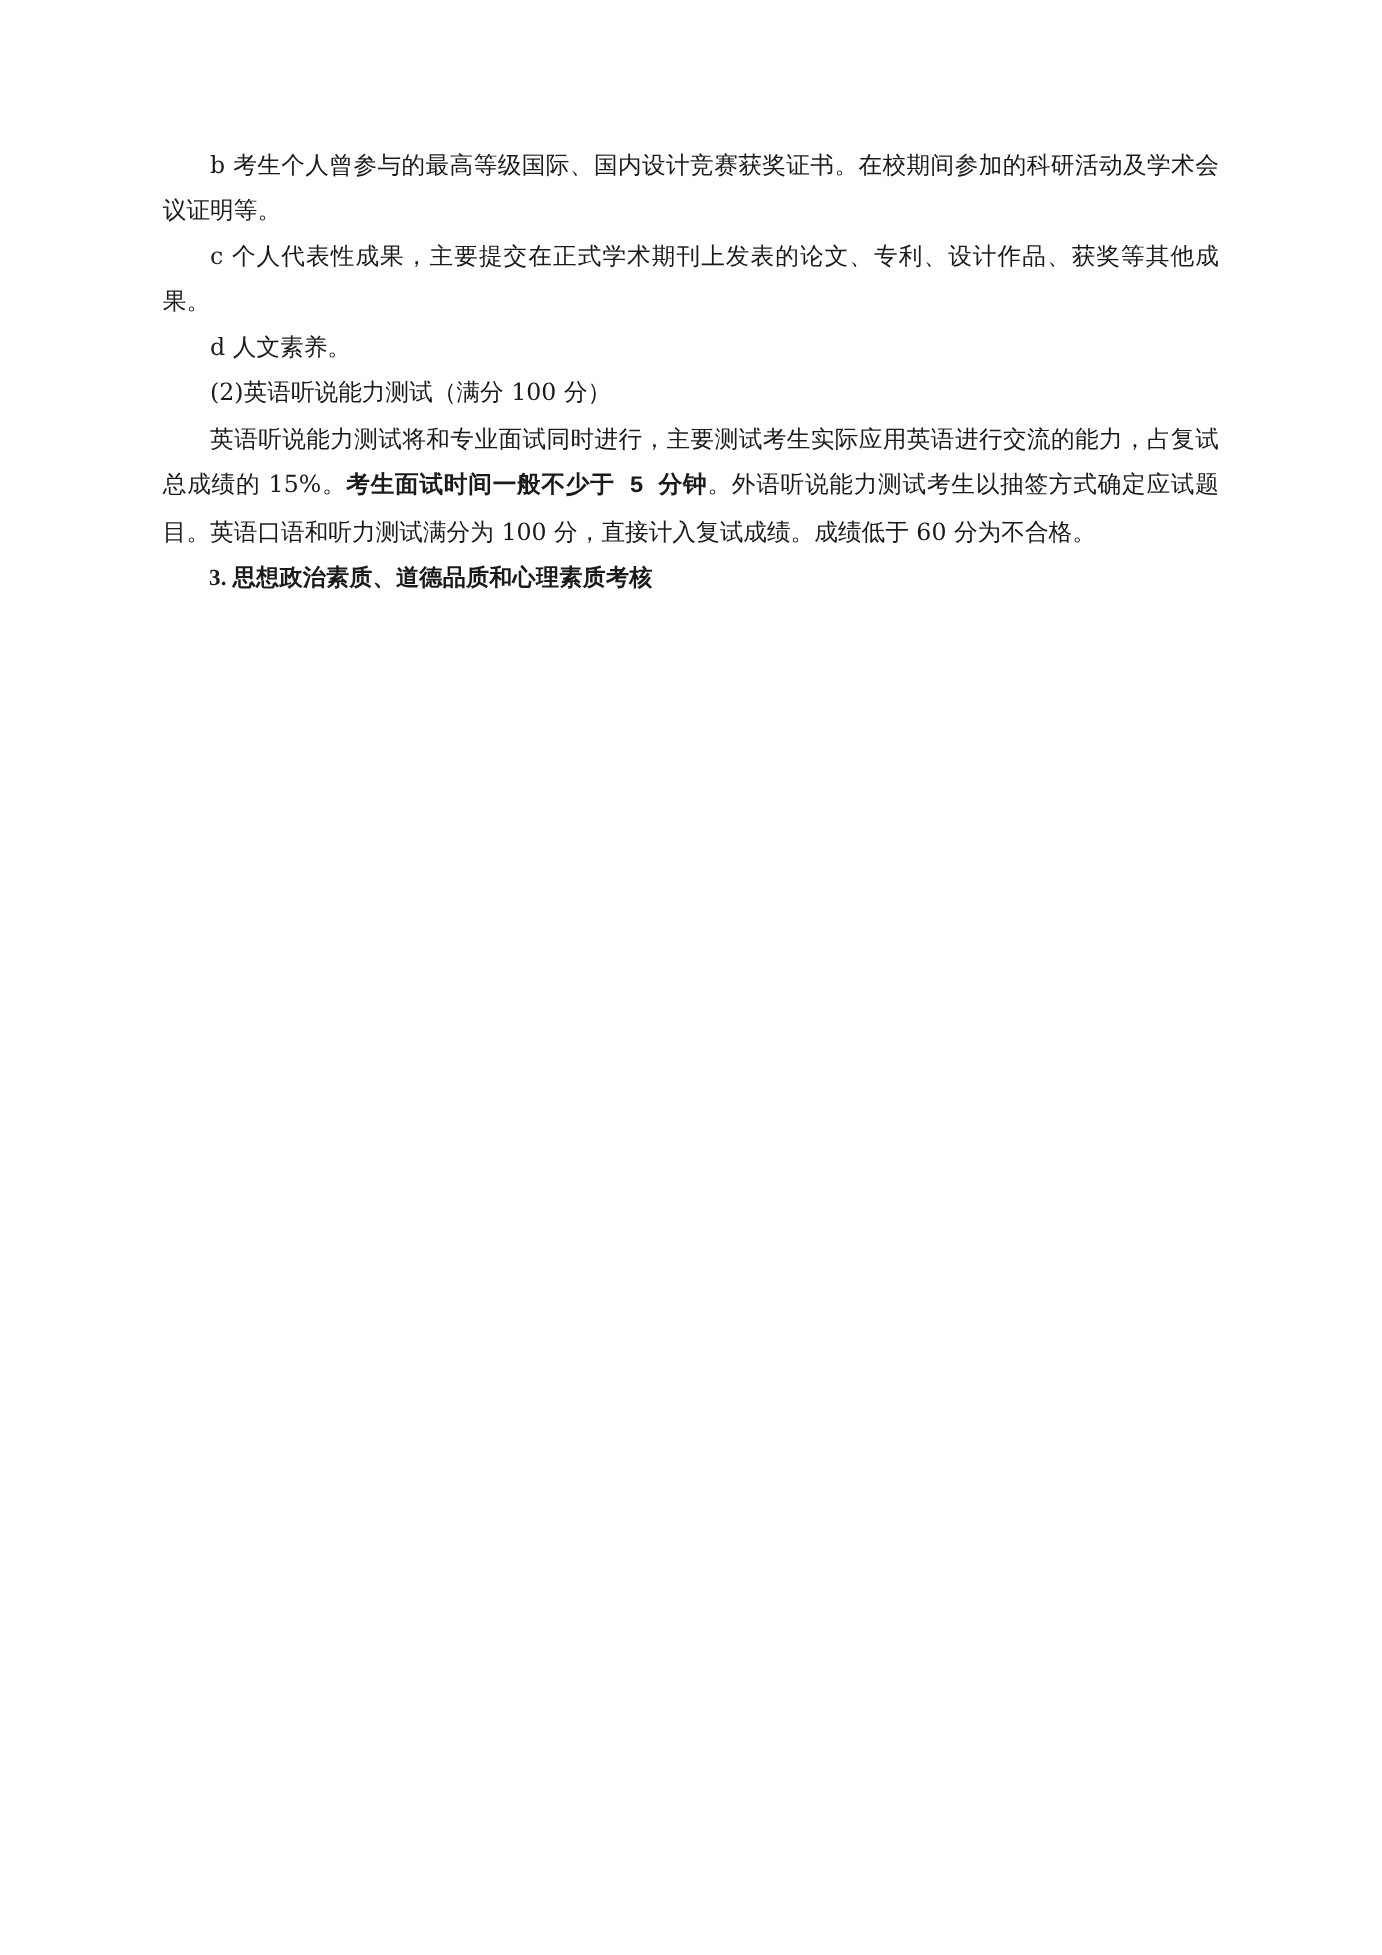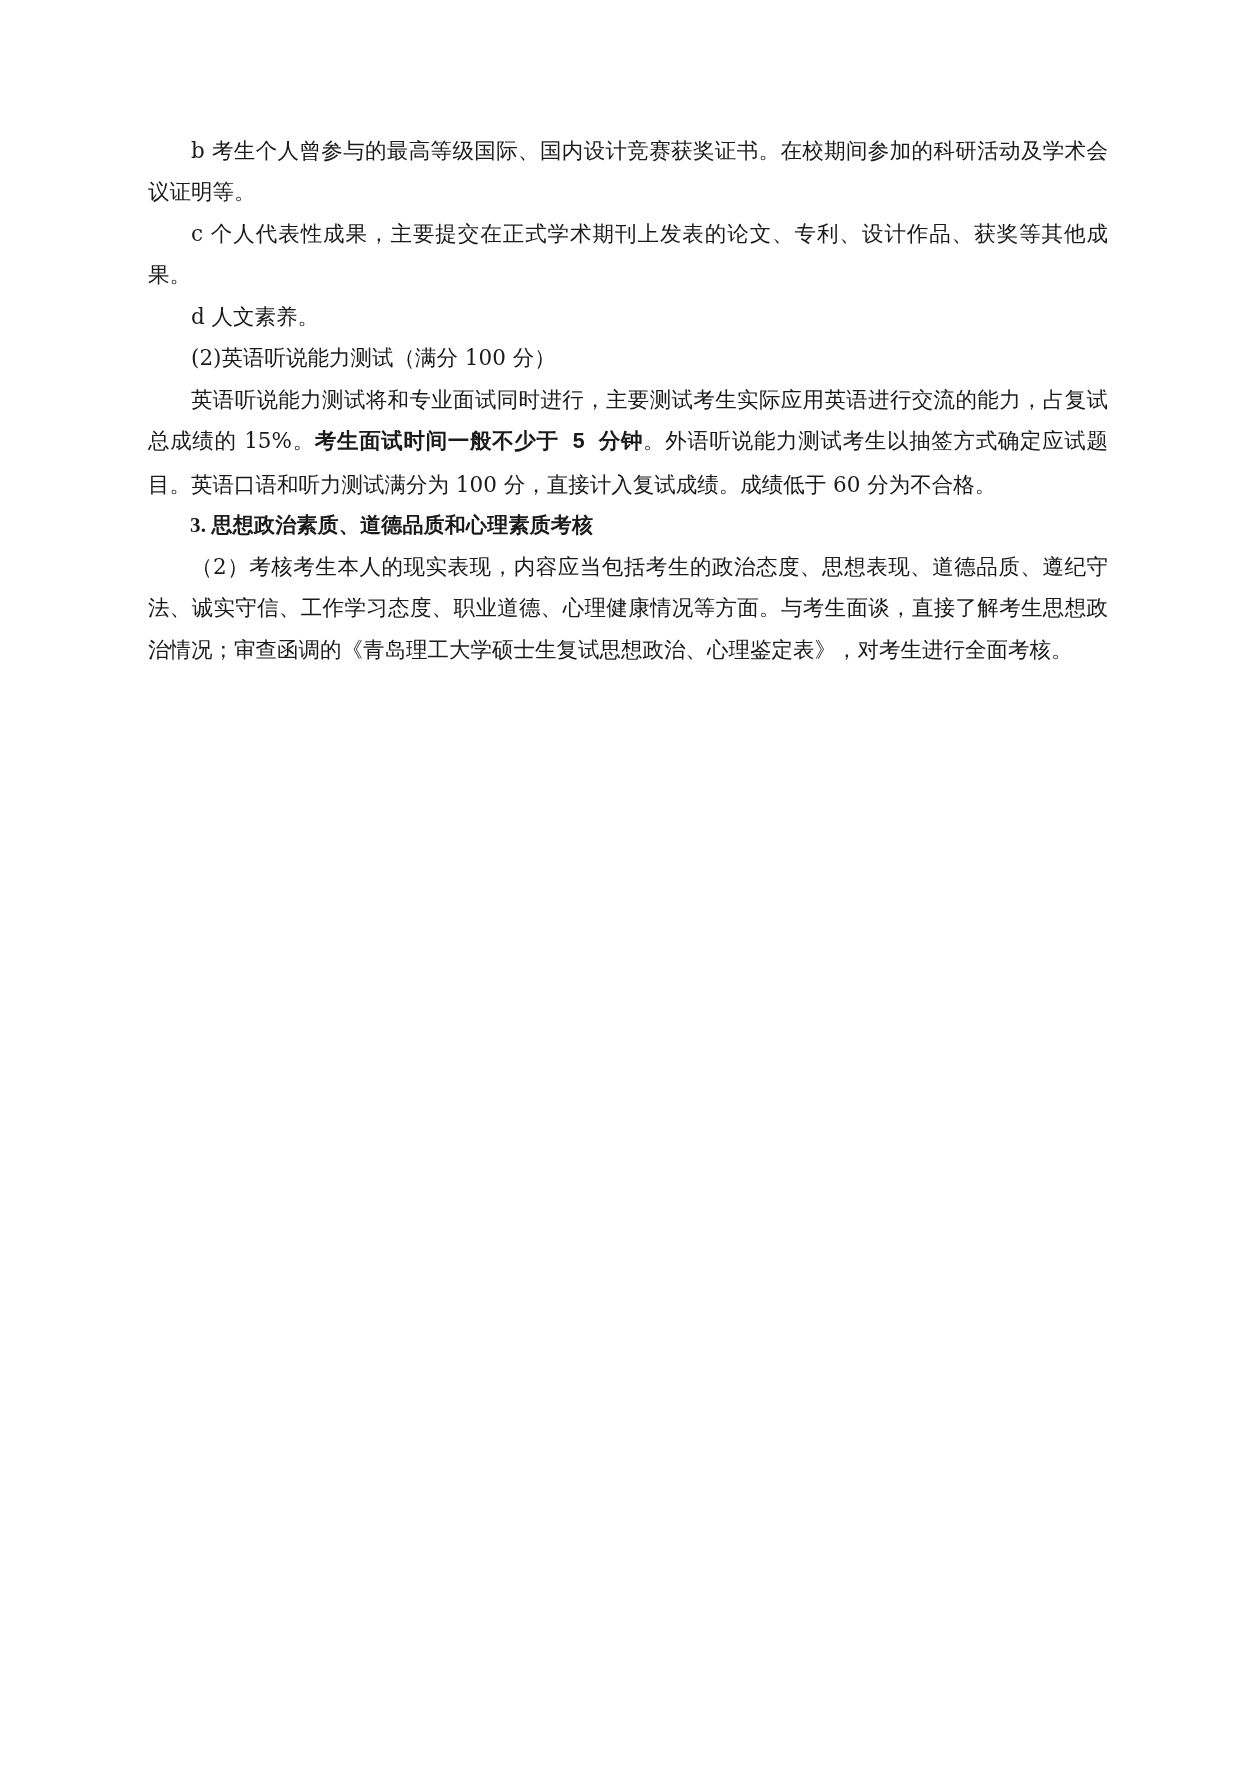--- a/index.html
+++ b/index.html
@@ -58,18 +58,17 @@
     <p class="indent">d 人文素养。</p>
 
     <p class="indent">(2)英语听说能力测试（满分 100 分）</p>
 
     <p class="indent"><span>英语听说能力测试将和专业面试同时进行，主要测试考生实际应用英语进行交流的能力，占复试总成绩的 15%。</span><span class="bold-inline">考生面试时间一般不少于 5 分钟</span><span>。外语听说能力测试考生以抽签方式确定应试题目。英语口语和听力测试满分为 100 分，直接计入复试成绩。成绩低于 60 分为不合格。</span></p>
 
     <p class="heading">3. 思想政治素质、道德品质和心理素质考核</p>
 
 
 
-    <p class="indent">（2）考核考生本人的现实表现，内容应当包括考生的政治态度、思想表现、道德品质、遵纪守法、诚实守信、工作学习态度、职业道德、心理健康情况等方面。与考生面谈，直接了解考生思想政治情况；审查函调的《青岛理工大学硕士生复试思想政治、心理鉴定表》，对考生进行全面考核。</p>
 
 
 
   </div>
 </div>
 
 </body></html>

